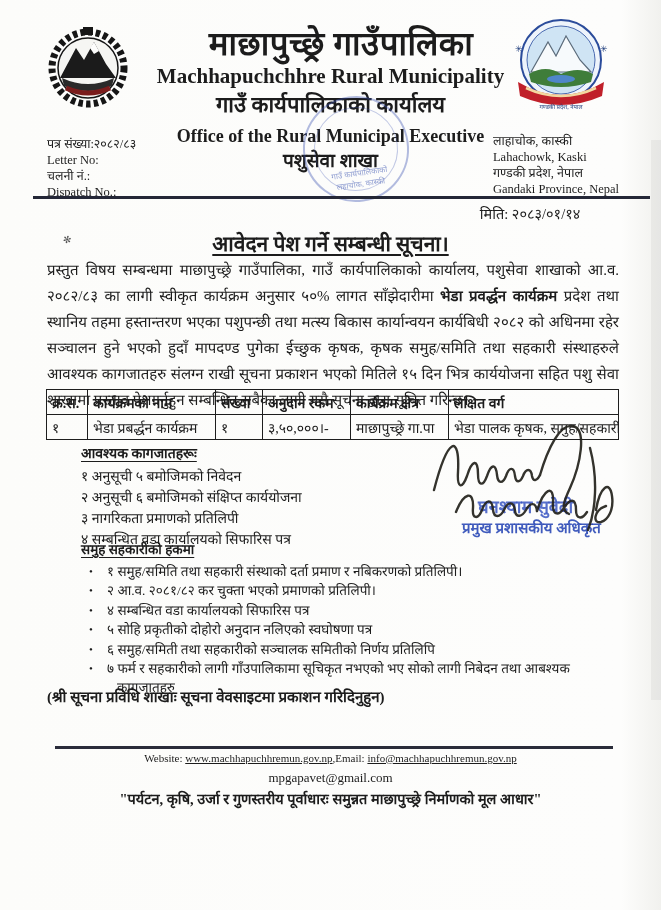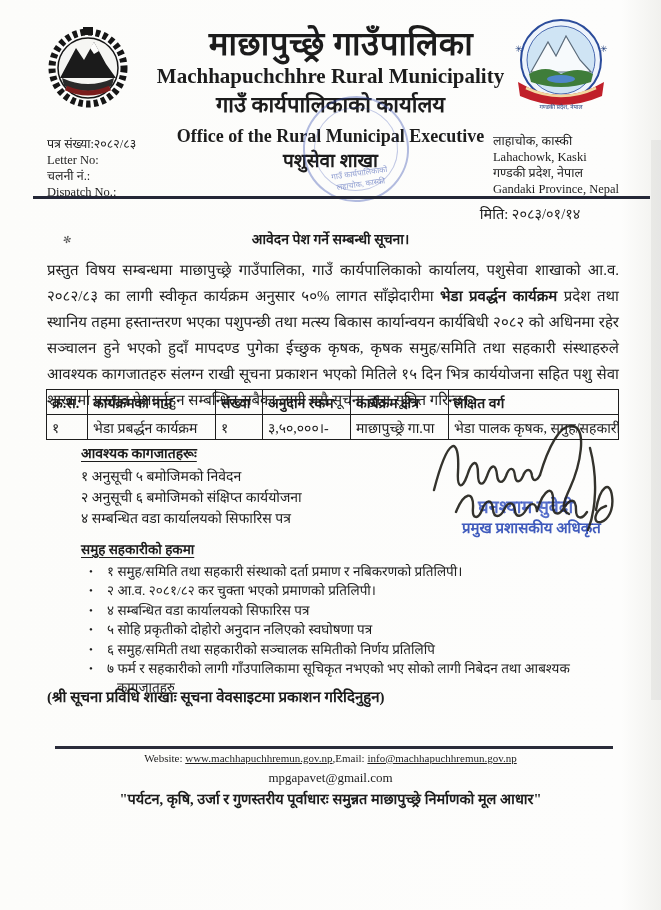--- a/index.html
+++ b/index.html
@@ -27,22 +27,22 @@
     position:absolute;left:303px;top:96px;width:106px;height:106px;border-radius:50%;
     border:2px solid rgba(55,80,175,.38);transform:rotate(-8deg);
     color:rgba(55,80,175,.55);font-size:8px;text-align:center;line-height:1.3;
     display:flex;flex-direction:column;justify-content:flex-end;align-items:center;
     padding-bottom:10px;box-sizing:border-box;pointer-events:none;
   }
   .hstamp .ring{position:absolute;inset:9px;border-radius:50%;border:1px solid rgba(55,80,175,.3);}
   .rule{position:absolute;left:33px;top:196px;width:617px;height:3px;background:#242737;}
   .date-line{position:absolute;left:430px;top:203px;width:200px;font-size:14.5px;text-align:center;}
   
-  .subject{position:absolute;left:0;right:0;top:229px;text-align:center;font-size:14px;font-weight:bold;
-    text-underline-offset:3px;}
+  .subject{position:absolute;left:0;right:0;top:229px;text-align:center;font-size:21px;font-weight:bold;
+    text-decoration:underline;text-underline-offset:3px;}
   .margin-mark{position:absolute;left:63px;top:234px;color:#555;font-size:10px;transform:rotate(14deg);}
   .body-par{position:absolute;left:47px;top:257px;width:572px;font-size:15px;line-height:26px;text-align:justify;}
   .seg-bold{font-weight:bold;}
   
   .prog-table{position:absolute;left:46px;top:389px;border-collapse:collapse;table-layout:fixed;width:572px;font-size:14px;}
   .prog-table th,.prog-table td{border:1.5px solid #1e1e1e;padding:1px 5px;text-align:left;height:22px;
     white-space:nowrap;overflow:hidden;}
   .prog-table th{font-weight:bold;}
   
   .docs{position:absolute;left:81px;top:443px;font-size:14px;line-height:21px;}
@@ -163,20 +163,21 @@
           <td>भेडा पालक कृषक, समुह/सहकारी</td>
         </tr>
       </tbody>
   </table>
 
   <div class="docs">
     <div class="hd">आवश्यक कागजातहरूः</div>
     <div>
         <div class="list-row"><span>१ अनुसूची ५ बमोजिमको निवेदन</span></div>
         <div class="list-row"><span>२ अनुसूची ६ बमोजिमको संक्षिप्त कार्ययोजना</span></div>
+        <div class="list-row"><span>३ नागरिकता प्रमाणको प्रतिलिपी</span></div>
         <div class="list-row"><span>४ सम्बन्धित वडा कार्यालयको सिफारिस पत्र</span></div>
       </div>
   </div>
 
   <div class="groups">
     <div class="hd">समुह सहकारीको हकमा</div>
     <div>
         <div class="list-row"><span class="bullet">•</span><span>१ समुह/समिति तथा सहकारी संस्थाको दर्ता प्रमाण र नबिकरणको प्रतिलिपी।</span></div>
         <div class="list-row"><span class="bullet">•</span><span>२ आ.व. २०८१/८२ कर चुक्ता भएको प्रमाणको प्रतिलिपी।</span></div>
         <div class="list-row"><span class="bullet">•</span><span>४ सम्बन्धित वडा कार्यालयको सिफारिस पत्र</span></div>

